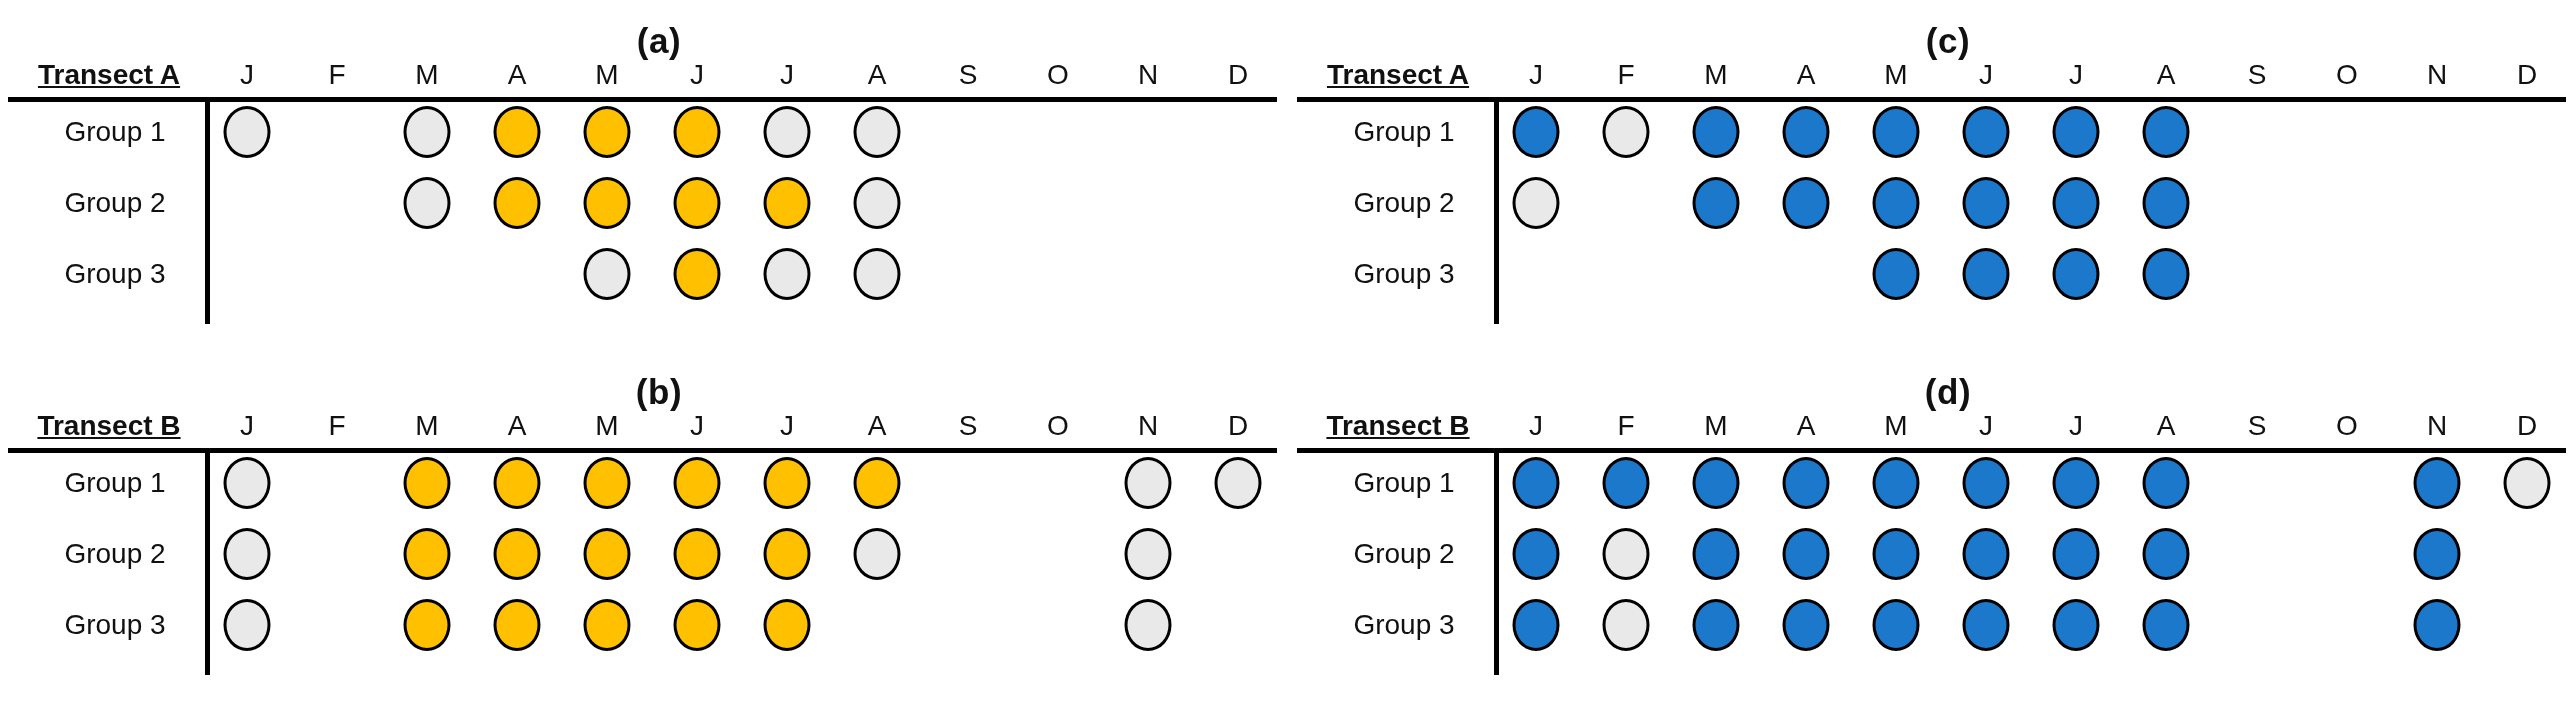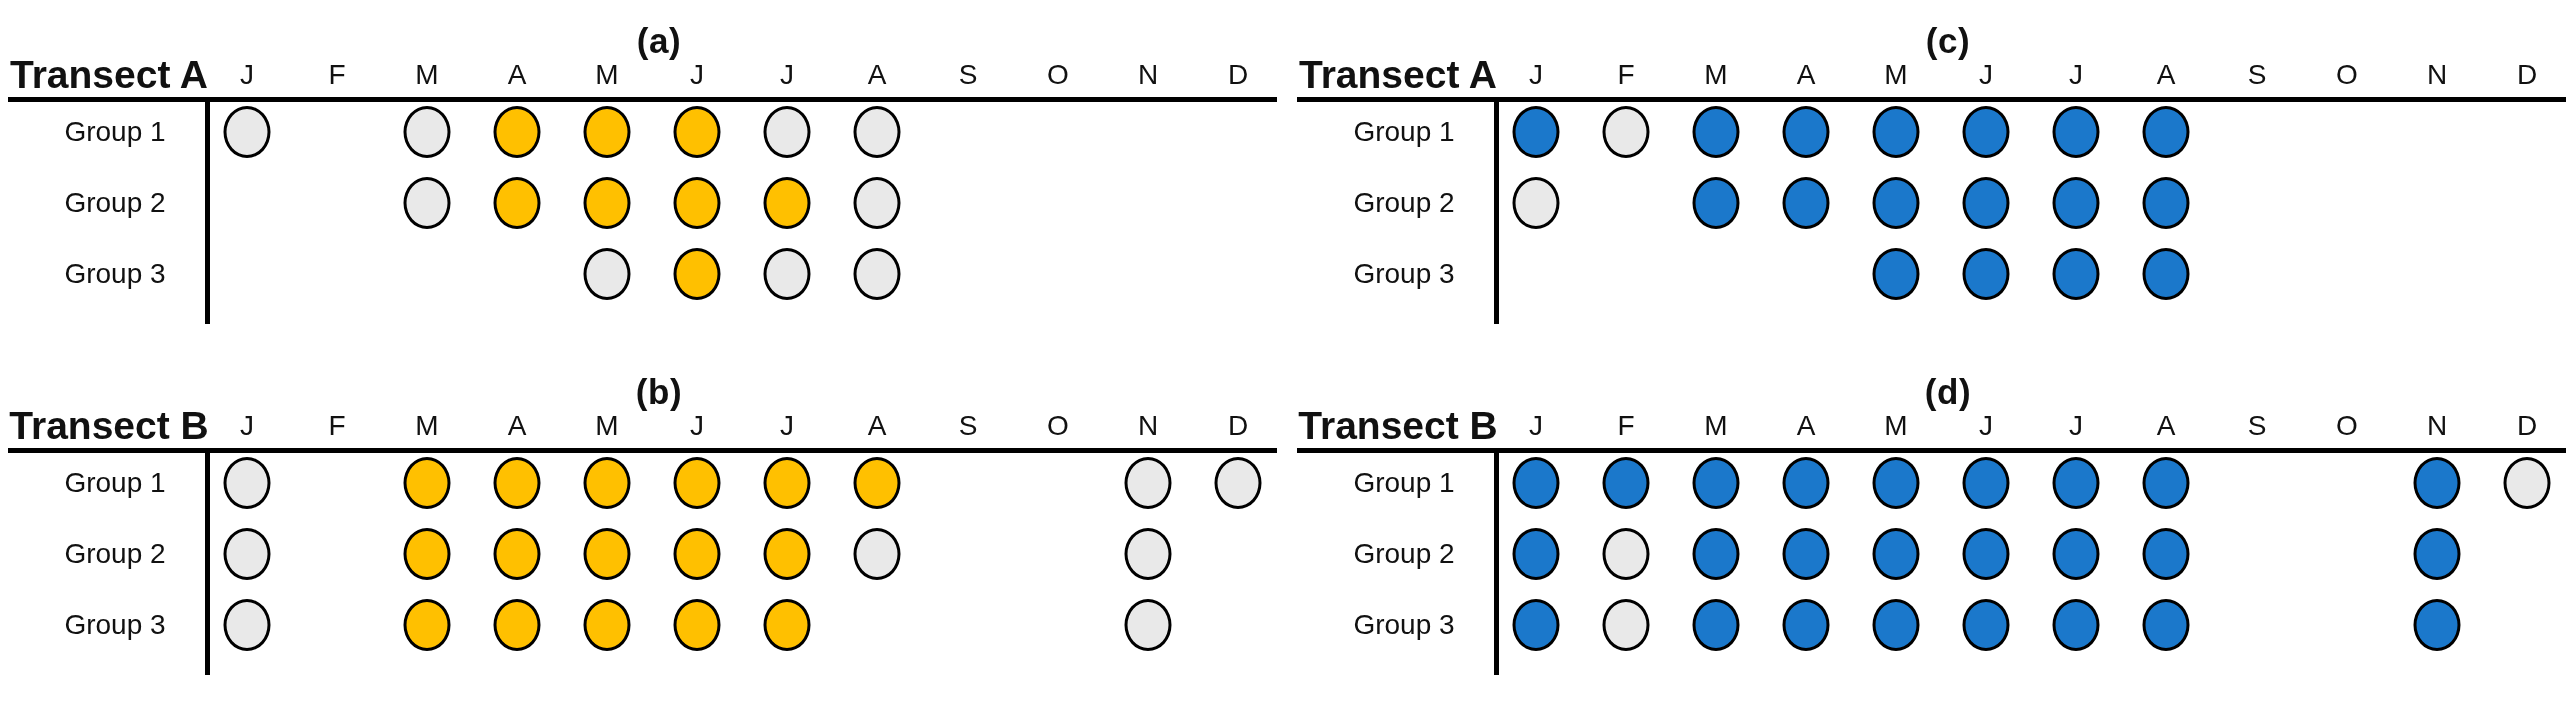--- a/index.html
+++ b/index.html
@@ -27,23 +27,24 @@
     position: absolute;
     transform: translate(-50%, -50%);
     font-size: 35px;
     font-weight: bold;
     letter-spacing: 0.6px;
     white-space: nowrap;
   }
   .transect-label {
     position: absolute;
     transform: translate(-50%, -50%);
-    font-size: 39px;
+    font-size: 28px;
     font-weight: bold;
     white-space: nowrap;
+    text-decoration: underline;
   }
   .month-label {
     position: absolute;
     transform: translate(-50%, -50%);
     font-size: 28px;
     font-weight: 400;
     white-space: nowrap;
   }
   .group-label {
     position: absolute;

